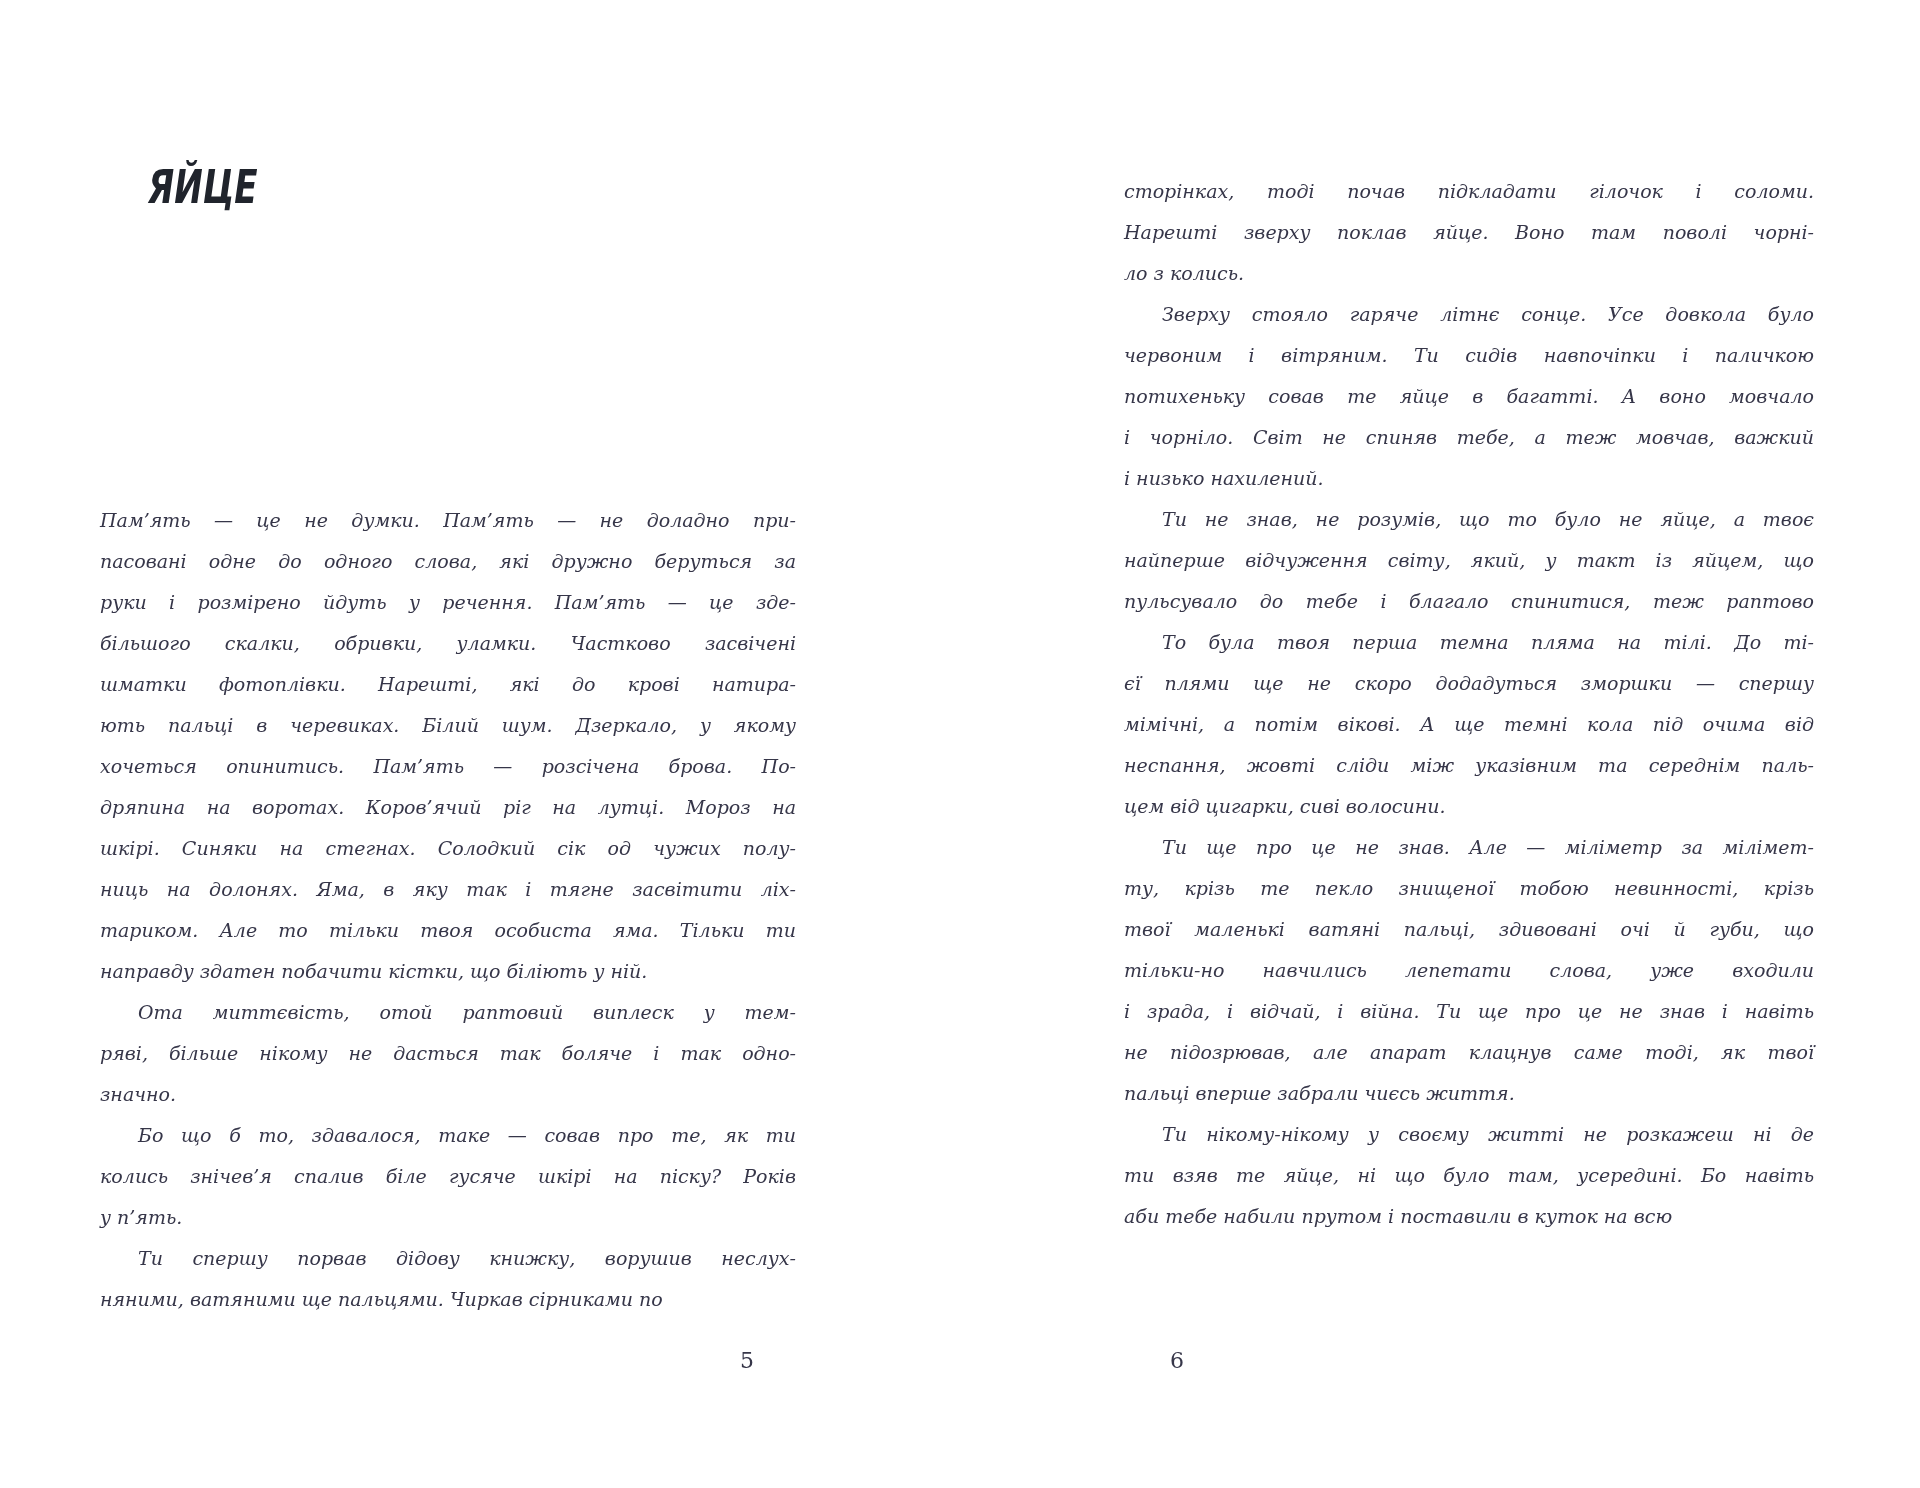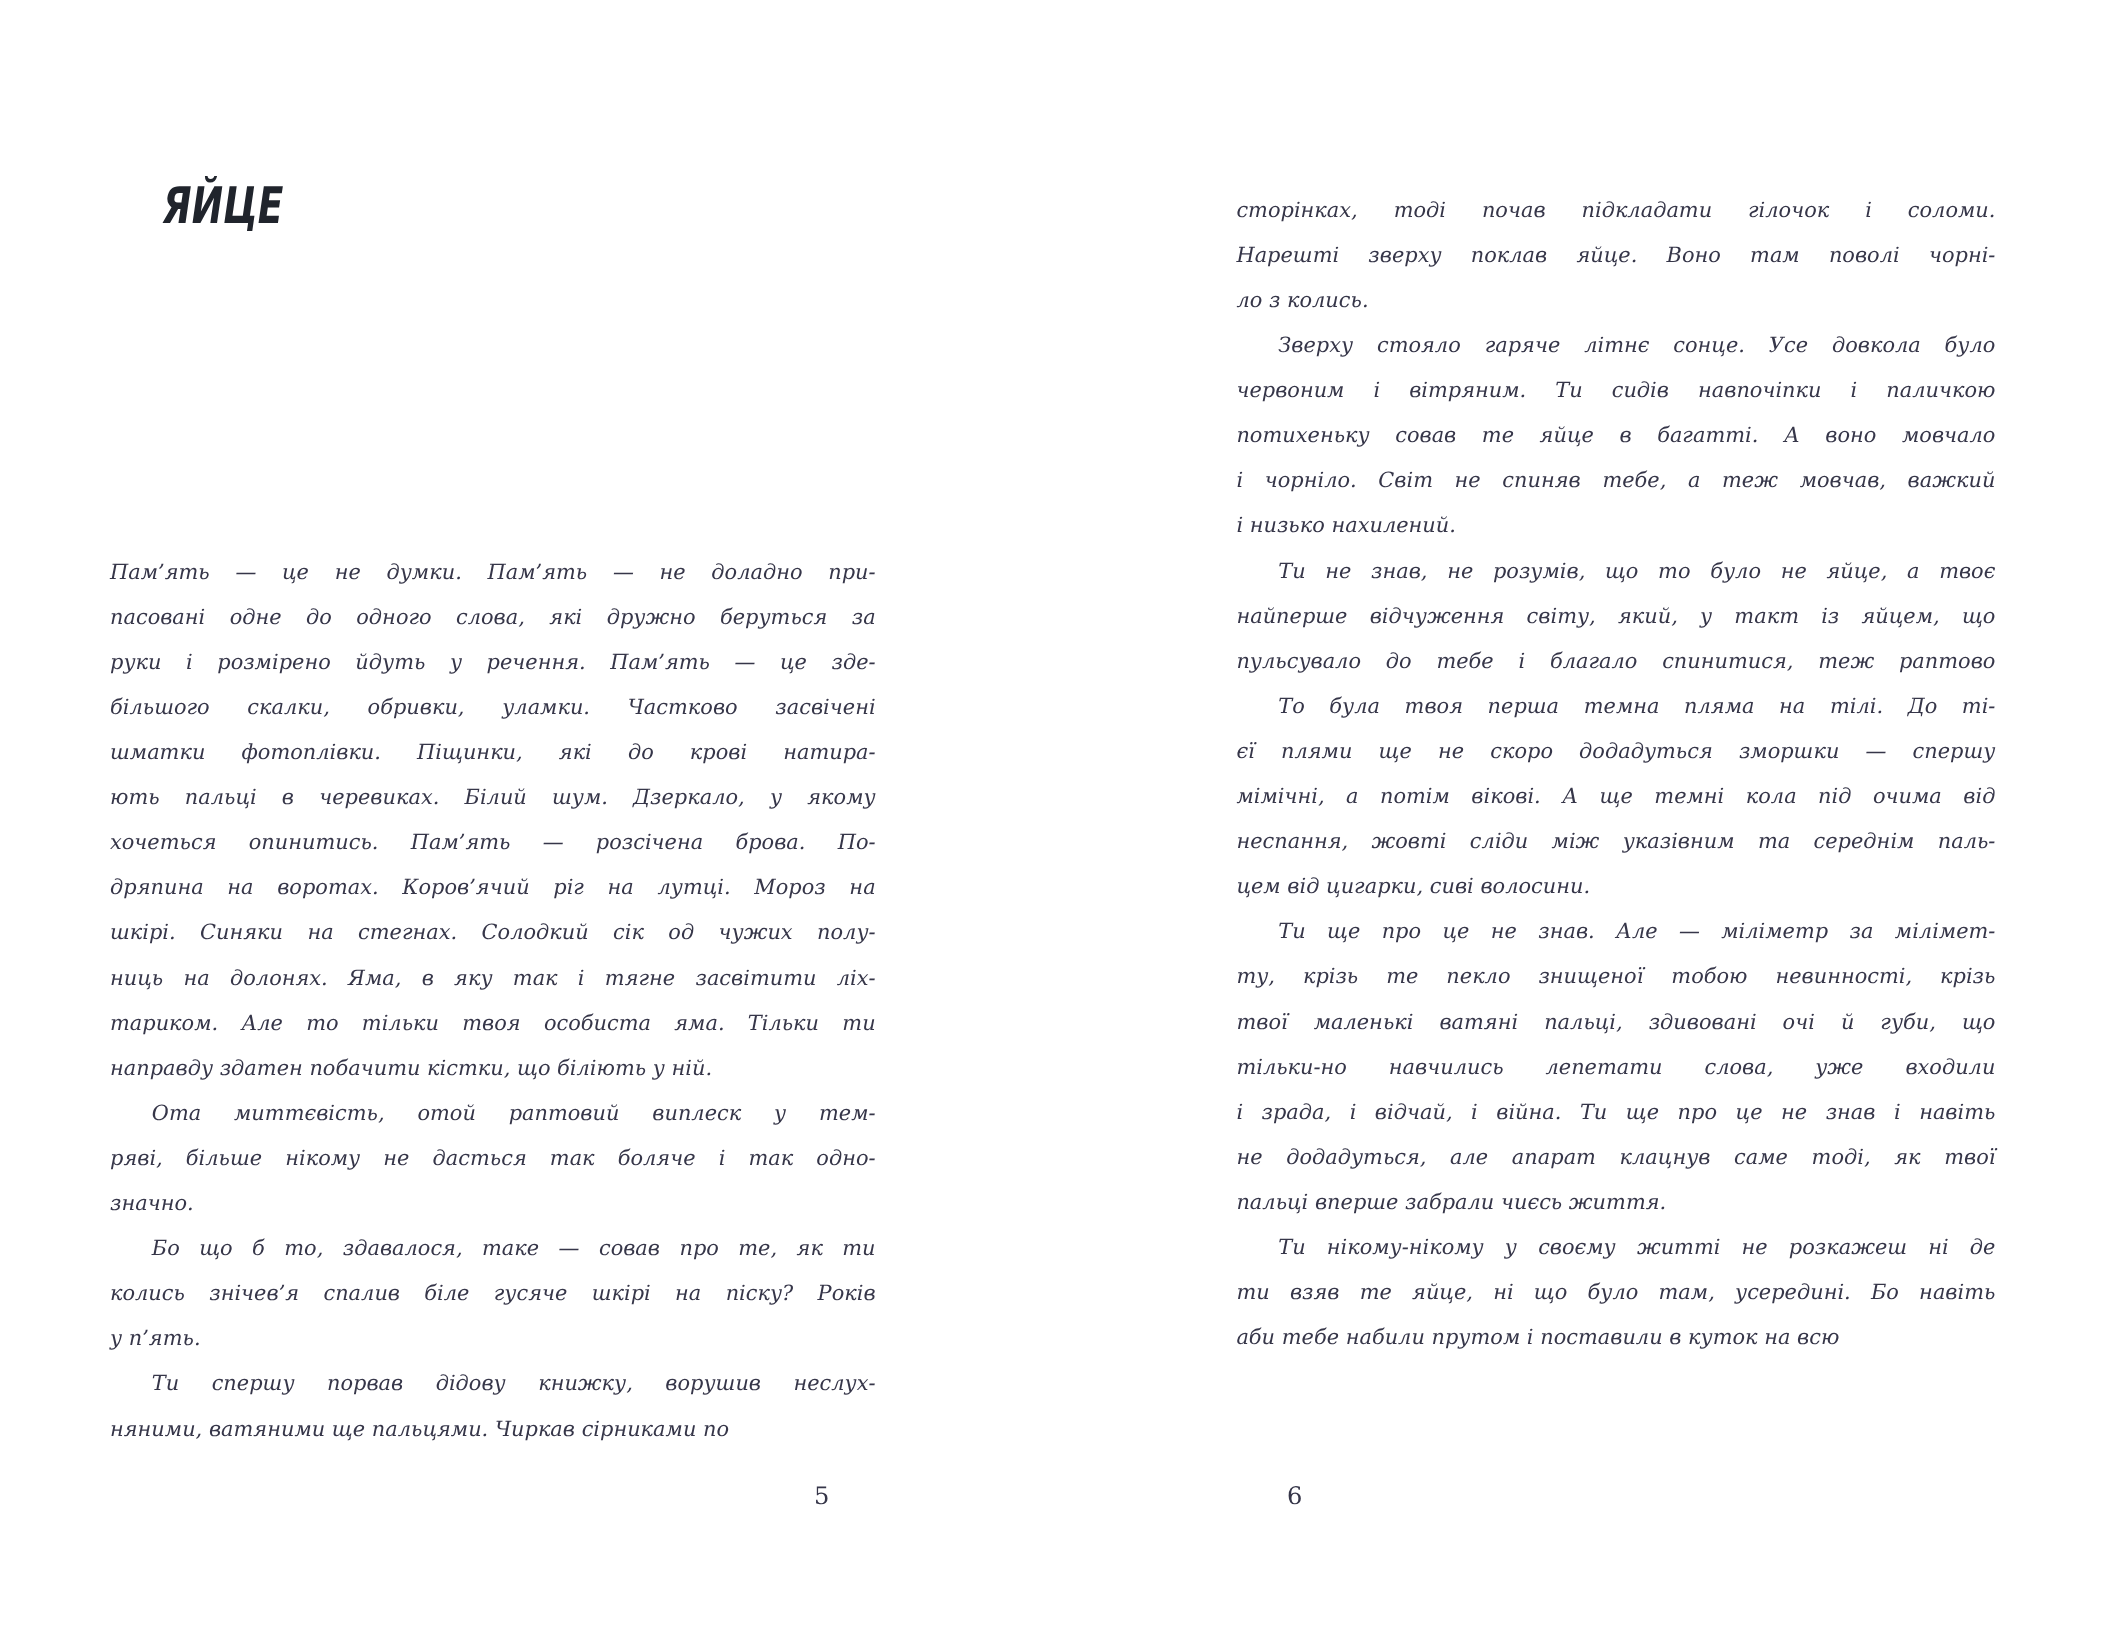--- a/index.html
+++ b/index.html
@@ -60,21 +60,21 @@
 
 <div class="spread">
 
   <h1 class="chapter-title">ЯЙЦЕ</h1>
 
   <div class="text-block left-col">
       <div class="line">Пам’ять — це не думки. Пам’ять — не доладно при-</div>
       <div class="line">пасовані одне до одного слова, які дружно беруться за</div>
       <div class="line">руки і розмірено йдуть у речення. Пам’ять — це зде-</div>
       <div class="line">більшого скалки, обривки, уламки. Частково засвічені</div>
-      <div class="line">шматки фотоплівки. Піщинки, які до крові натира-</div>
+      <div class="line">шматки фотоплівки. Нарешті, які до крові натира-</div>
       <div class="line">ють пальці в черевиках. Білий шум. Дзеркало, у якому</div>
       <div class="line">хочеться опинитись. Пам’ять — розсічена брова. По-</div>
       <div class="line">дряпина на воротах. Коров’ячий ріг на лутці. Мороз на</div>
       <div class="line">шкірі. Синяки на стегнах. Солодкий сік од чужих полу-</div>
       <div class="line">ниць на долонях. Яма, в яку так і тягне засвітити ліх-</div>
       <div class="line">тариком. Але то тільки твоя особиста яма. Тільки ти</div>
       <div class="line last">направду здатен побачити кістки, що біліють у ній.</div>
       <div class="line indent">Ота миттєвість, отой раптовий виплеск у тем-</div>
       <div class="line">ряві, більше нікому не дасться так боляче і так одно-</div>
       <div class="line last">значно.</div>
@@ -102,21 +102,21 @@
       <div class="line indent">То була твоя перша темна пляма на тілі. До ті-</div>
       <div class="line">єї плями ще не скоро додадуться зморшки — спершу</div>
       <div class="line">мімічні, а потім вікові. А ще темні кола під очима від</div>
       <div class="line">неспання, жовті сліди між указівним та середнім паль-</div>
       <div class="line last">цем від цигарки, сиві волосини.</div>
       <div class="line indent">Ти ще про це не знав. Але — міліметр за мілімет-</div>
       <div class="line">ту, крізь те пекло знищеної тобою невинності, крізь</div>
       <div class="line">твої маленькі ватяні пальці, здивовані очі й губи, що</div>
       <div class="line">тільки-но навчились лепетати слова, уже входили</div>
       <div class="line">і зрада, і відчай, і війна. Ти ще про це не знав і навіть</div>
-      <div class="line">не додадуться, але апарат клацнув саме тоді, як твої</div>
+      <div class="line">не підозрював, але апарат клацнув саме тоді, як твої</div>
       <div class="line last">пальці вперше забрали чиєсь життя.</div>
       <div class="line indent">Ти нікому-нікому у своєму житті не розкажеш ні де</div>
       <div class="line">ти взяв те яйце, ні що було там, усередині. Бо навіть</div>
       <div class="line last">аби тебе набили прутом і поставили в куток на всю</div>
     </div>
 
   <div class="page-number num-right">6</div>
 
 </div>
 

